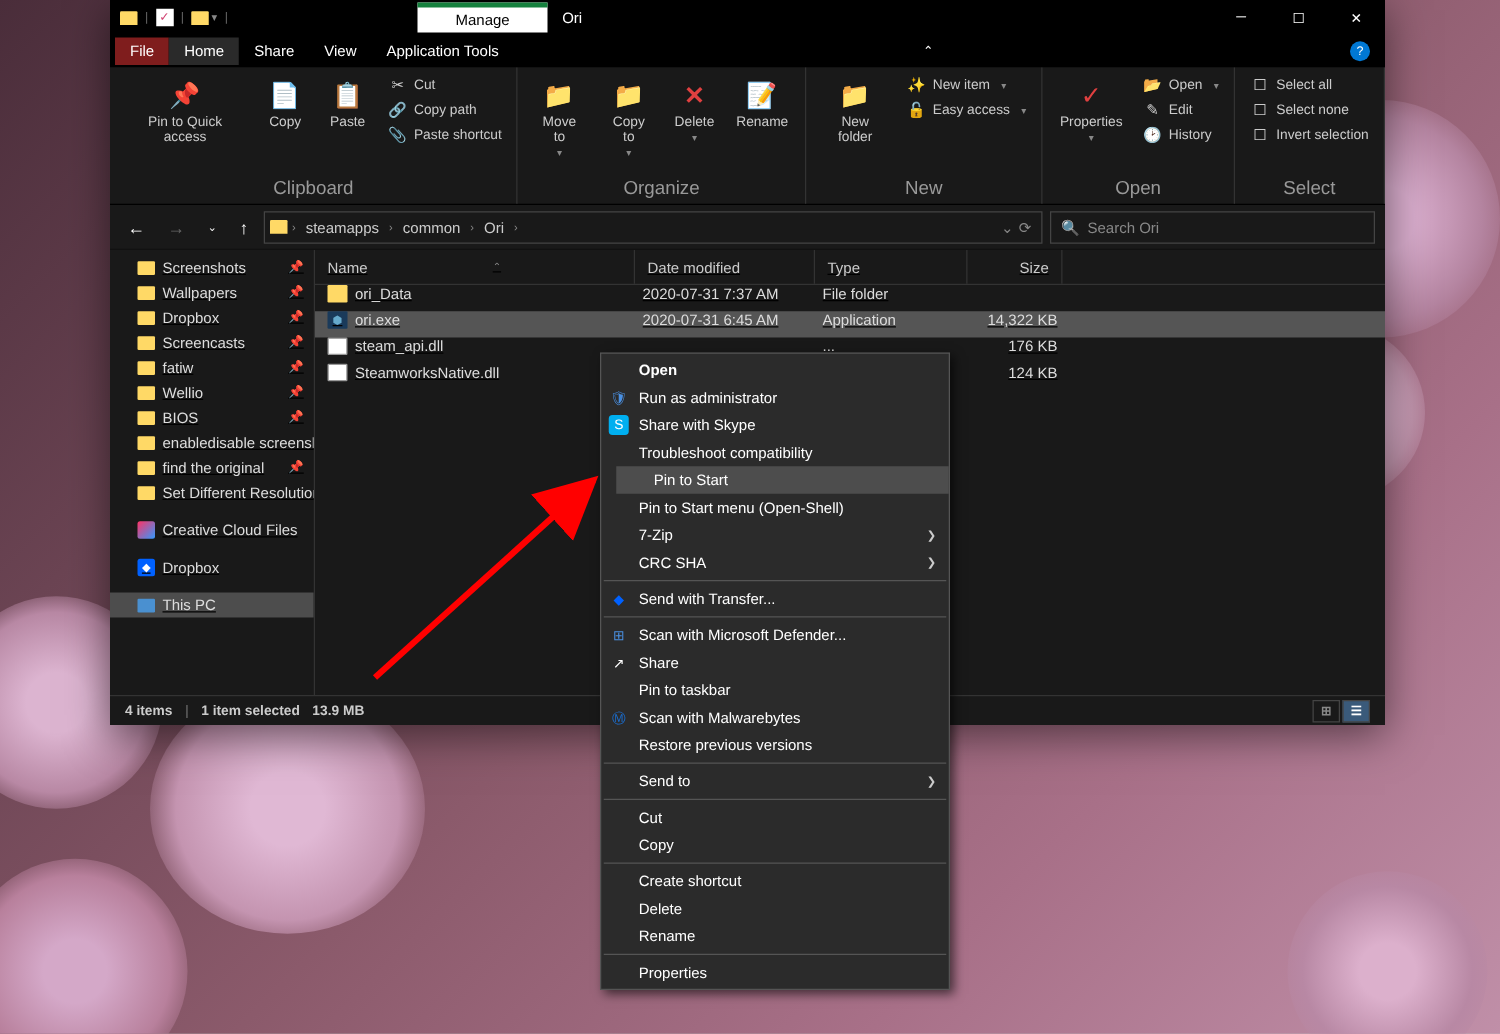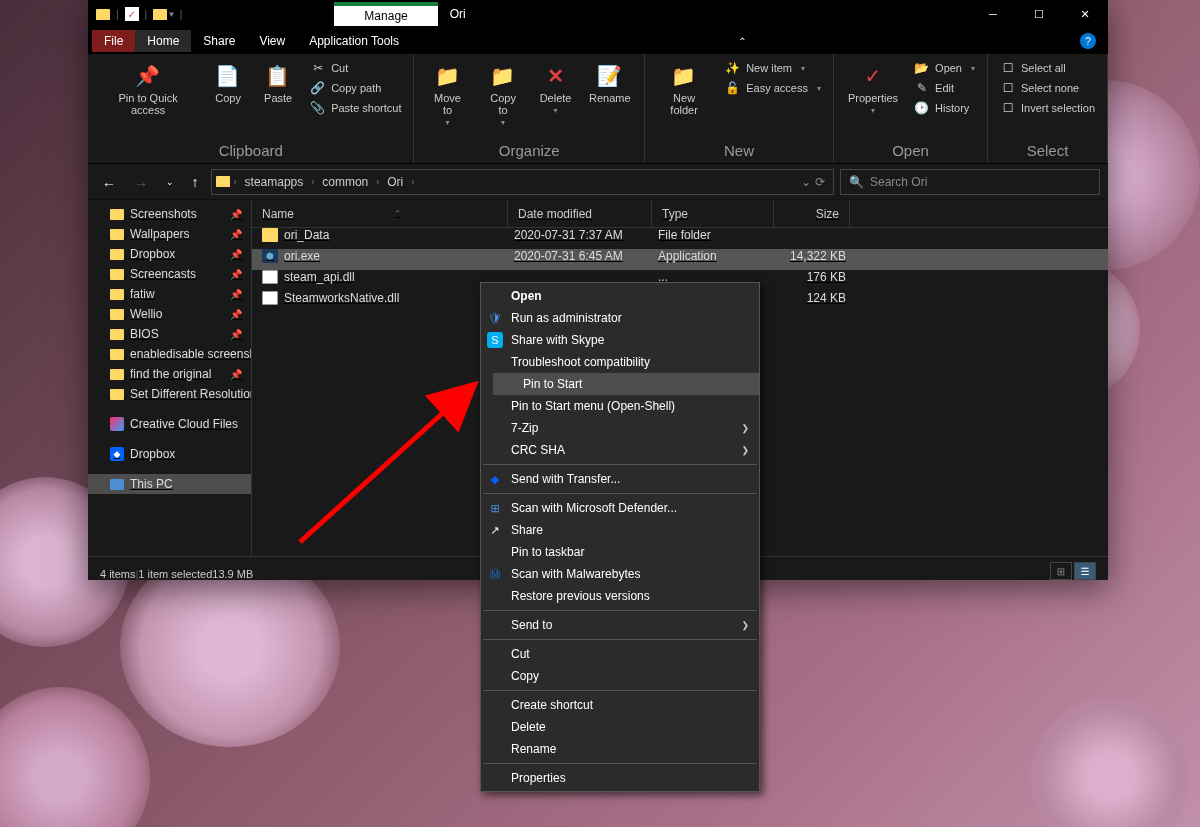--- a/index.html
+++ b/index.html
@@ -75,21 +75,21 @@
 .file-icon { width: 16px; height: 14px; margin: 0 6px 0 10px; flex-shrink: 0; }
 .fi-folder { background: #ffd966; border-radius: 1px; }
 .fi-exe { background: #1a3a5a; border-radius: 1px; display:flex;align-items:center;justify-content:center;color:#6ac;font-size:9px; }
 .fi-dll { background: #fff; border-radius: 1px; border: 1px solid #999; }
 .fc { overflow: hidden; white-space: nowrap; }
 .fc-name { width: 230px; }
 .fc-date { width: 144px; }
 .fc-type { width: 122px; }
 .fc-size { width: 76px; text-align: right; padding-right: 10px; }
 
-.statusbar { height: 24px; background: #191919; border-top: 1px solid #333; display: flex; align-items: flex-end; padding: 0 12px; font-size: 11px; color: #ccc; gap: 0; }
+.statusbar { height: 24px; background: #191919; border-top: 1px solid #333; display: flex; align-items: center; padding: 0 12px; font-size: 11px; color: #ccc; gap: 10px; font-weight: bold; }
 .sb-sep { color: #555; }
 .view-btns { margin-left: auto; display: flex; gap: 2px; }
 .view-btn { width: 22px; height: 18px; border: 1px solid #444; display: flex; align-items: center; justify-content: center; font-size: 10px; color: #888; }
 .view-btn.active { background: #3a5a7a; color: #fff; }
 
 .contextmenu { position: absolute; left: 480px; top: 282px; width: 280px; background: #2b2b2b; border: 1px solid #555; box-shadow: 3px 3px 8px rgba(0,0,0,0.6); padding: 2px 0; z-index: 10; }
 .ctx-item { height: 22px; display: flex; align-items: center; padding: 0 30px 0 30px; font-size: 12px; color: #fff; position: relative; }
 .ctx-item.bold { font-weight: 600; }
 .ctx-item.hover { background: #4d4d4d; margin-left: 12px; }
 .ctx-icon { position: absolute; left: 6px; width: 16px; height: 16px; display: flex; align-items: center; justify-content: center; font-size: 11px; }

